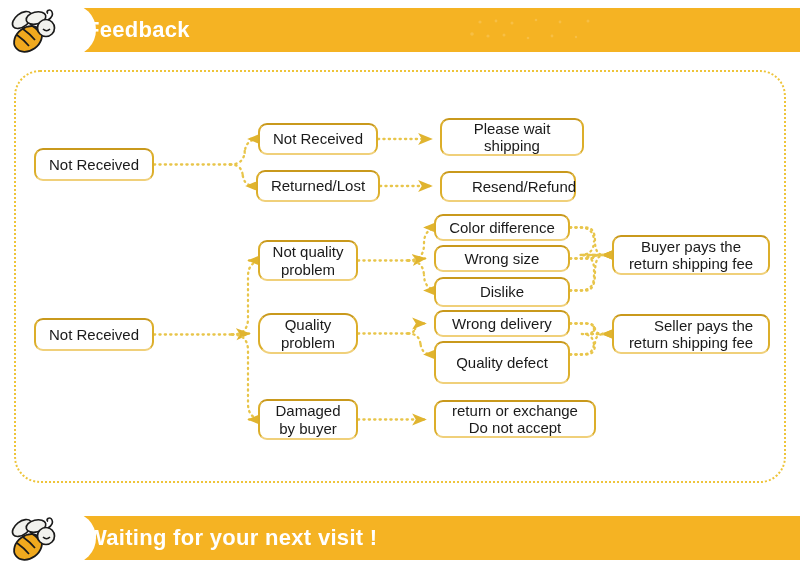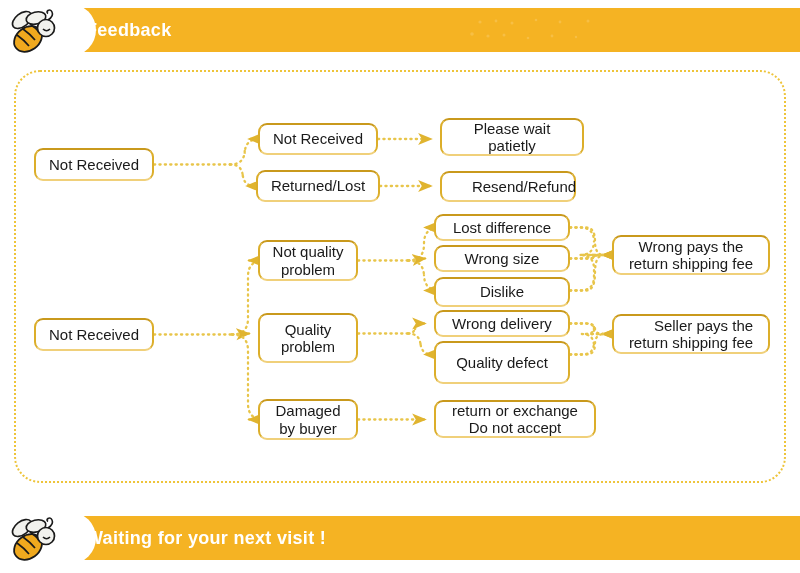--- a/index.html
+++ b/index.html
@@ -37,21 +37,21 @@
     width:52px; height:52px;
     background:#ffffff;
     border-radius:50%;
     z-index:2;
   }
   .banner .title{
     position:absolute;
     left:86px; top:0;
     height:44px;
     line-height:44px;
-    font-size:18px;
+    font-size:22px;
     font-weight:bold;
     color:#ffffff;
     letter-spacing:0.3px;
     z-index:4;
     white-space:nowrap;
   }
   #header-banner{top:8px;}
   #footer-banner{top:516px;}
 
   .watermark{
@@ -192,54 +192,54 @@
       </div>
     </div>
     <div class="node" style="left: 256px; top: 170px; width: 124px; height: 32px;">
       <div>
         <span>Returned/Lost</span>
       </div>
     </div>
     <div class="node" style="left: 440px; top: 118px; width: 144px; height: 38px;">
       <div>
         <span>Please wait</span>
-        <span>patietly</span>
+        <span>shipping</span>
       </div>
     </div>
     <div class="node" style="left: 440px; top: 171px; width: 136px; height: 31px; padding-left: 38px;">
       <div>
         <span>Resend/Refund</span>
       </div>
     </div>
     <div class="node" style="left: 34px; top: 318px; width: 120px; height: 33px;">
       <div>
         <span>Not Received</span>
       </div>
     </div>
     <div class="node" style="left: 258px; top: 240px; width: 100px; height: 41px;">
       <div>
         <span>Not quality</span>
         <span>problem</span>
       </div>
     </div>
-    <div class="node" style="left: 258px; top: 313px; width: 100px; height: 50px;">
+    <div class="node" style="left: 258px; top: 313px; width: 100px; height: 41px; border-radius: 13px;">
       <div>
         <span>Quality</span>
         <span>problem</span>
       </div>
     </div>
     <div class="node" style="left: 258px; top: 399px; width: 100px; height: 41px;">
       <div>
         <span>Damaged</span>
         <span>by buyer</span>
       </div>
     </div>
     <div class="node" style="left: 434px; top: 214px; width: 136px; height: 27px;">
       <div>
-        <span>Lost difference</span>
+        <span>Color difference</span>
       </div>
     </div>
     <div class="node" style="left: 434px; top: 245px; width: 136px; height: 27px;">
       <div>
         <span>Wrong size</span>
       </div>
     </div>
     <div class="node" style="left: 434px; top: 277px; width: 136px; height: 30px;">
       <div>
         <span>Dislike</span>
@@ -256,21 +256,21 @@
       </div>
     </div>
     <div class="node" style="left: 434px; top: 400px; width: 162px; height: 38px;">
       <div>
         <span>return or exchange</span>
         <span>Do not accept</span>
       </div>
     </div>
     <div class="node" style="left: 612px; top: 235px; width: 158px; height: 40px;">
       <div>
-        <span>Wrong pays the</span>
+        <span>Buyer pays the</span>
         <span>return shipping fee</span>
       </div>
     </div>
     <div class="node" style="left: 612px; top: 314px; width: 158px; height: 40px; text-align: right;">
       <div>
         <span>Seller pays the</span>
         <span>return shipping fee</span>
       </div>
     </div>
   </div>

